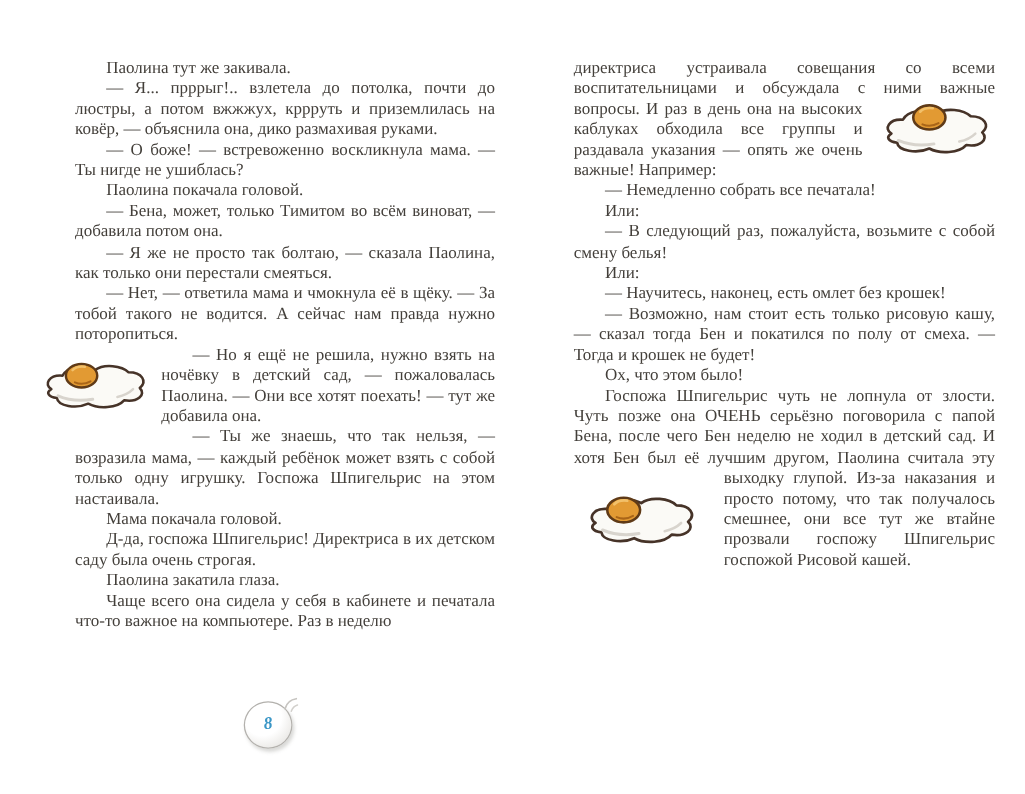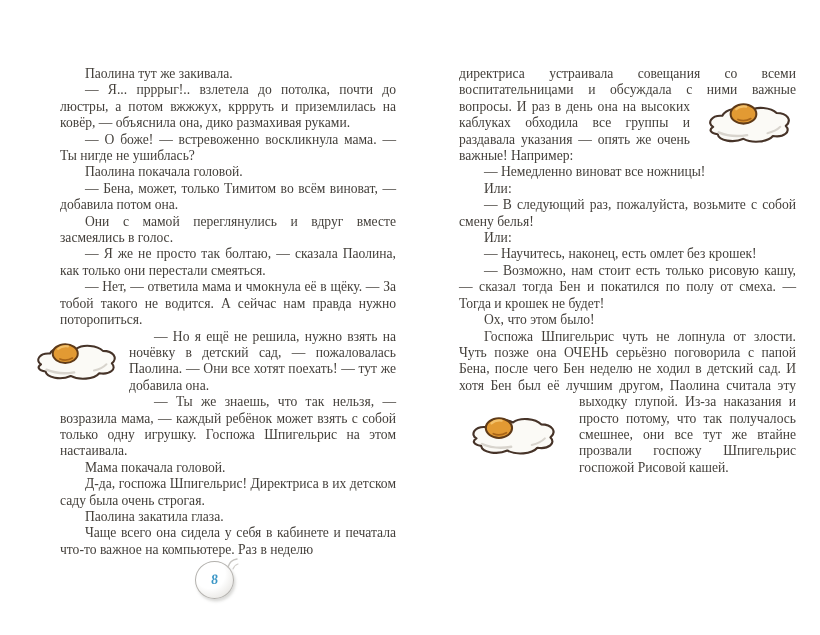--- a/index.html
+++ b/index.html
@@ -1,21 +1,21 @@
 <!DOCTYPE html>
 <html lang="ru" style="--text: #433f3a; --yolk: #e29a33; --yolk-outline: #5f3a17; --egg-white: #fbfaf6; --egg-outline: #463328; --egg-shade: #d8d4cd; --badge-number: #3a96c6; --badge-border: #b3b1ad;"><head>
 <meta charset="utf-8">
 <style>
   html,body{margin:0;padding:0;}
   body{
     width:820px;height:635px;position:relative;overflow:hidden;
     background:#ffffff;
     font-family:"Liberation Serif", serif;
   }
-  .page{position:absolute;top:46px;margin-top:20px;}
+  .page{position:absolute;top:46px;}
   .page.left{left:60px;width:336px;}
   .page.right{left:459px;width:337px;}
   .para{
     margin:0;
     font-size:13.6px;
     line-height:16.4px;
     color:var(--text,#433f3a);
     text-align:justify;
     hyphens:auto;-webkit-hyphens:auto;
   }
@@ -44,21 +44,20 @@
 <body>
 
 <div>
 
   <div class="page left">
     <p class="para indent">Паолина тут же закивала.</p>
     <p class="para indent">— Я... прррыг!.. взлетела до потолка, почти до люстры, а потом вжжжух, кррруть и приземлилась на ковёр, — объяснила она, дико размахивая руками.</p>
     <p class="para indent">— О боже! — встревоженно воскликнула мама. — Ты нигде не ушиблась?</p>
     <p class="para indent">Паолина покачала головой.</p>
     <p class="para indent">— Бена, может, только Тимитом во всём виноват, — добавила потом она.</p>
-    <p class="para indent">Они с мамой переглянулись и вдруг вместе засмеялись в голос.</p>
     <p class="para indent">— Я же не просто так болтаю, — сказала Паолина, как только они перестали смеяться.</p>
     <p class="para indent">— Нет, — ответила мама и чмокнула её в щёку. — За тобой такого не водится. А сейчас нам правда нужно поторопиться.</p>
     <p class="para indent">
       <span class="egg-f egg1">
         <svg viewBox="0 0 96 50" width="86" height="45" aria-hidden="true">
           <path d="M9,27 C2,23 7,14 19,15 C23,7 38,5 48,10 C56,4 72,6 78,12 C90,12 95,20 88,26 C94,32 86,39 74,37 C68,44 51,45 42,40 C31,45 15,42 14,35 C6,34 4,30 9,27 Z" style="fill:var(--egg-white,#fbfaf6);stroke:var(--egg-outline,#463328)" stroke-width="2.3" stroke-linejoin="round"></path>
           <path d="M15,33 Q29,39 46,36" style="stroke:var(--egg-shade,#d8d4cd)" stroke-width="2.6" fill="none" stroke-linecap="round"></path>
           <path d="M68,34 Q77,32 82,27" style="stroke:var(--egg-shade,#d8d4cd)" stroke-width="2.2" fill="none" stroke-linecap="round"></path>
           <ellipse cx="36" cy="15" rx="14" ry="10.5" style="fill:var(--yolk,#e29a33);stroke:var(--yolk-outline,#5f3a17)" stroke-width="2.2"></ellipse>
           <path d="M28,10 Q32,6 39,7" stroke="#f2c06a" stroke-width="2.3" fill="none" stroke-linecap="round"></path>
@@ -79,21 +78,21 @@
         <svg viewBox="0 0 96 50" width="92" height="46" aria-hidden="true">
           <path d="M9,27 C2,23 7,14 19,15 C23,7 38,5 48,10 C56,4 72,6 78,12 C90,12 95,20 88,26 C94,32 86,39 74,37 C68,44 51,45 42,40 C31,45 15,42 14,35 C6,34 4,30 9,27 Z" style="fill:var(--egg-white,#fbfaf6);stroke:var(--egg-outline,#463328)" stroke-width="2.3" stroke-linejoin="round"></path>
           <path d="M15,33 Q29,39 46,36" style="stroke:var(--egg-shade,#d8d4cd)" stroke-width="2.6" fill="none" stroke-linecap="round"></path>
           <path d="M68,34 Q77,32 82,27" style="stroke:var(--egg-shade,#d8d4cd)" stroke-width="2.2" fill="none" stroke-linecap="round"></path>
           <ellipse cx="42" cy="13" rx="14" ry="10.5" style="fill:var(--yolk,#e29a33);stroke:var(--yolk-outline,#5f3a17)" stroke-width="2.2"></ellipse>
           <path d="M34,8 Q38,4 45,5" stroke="#f2c06a" stroke-width="2.3" fill="none" stroke-linecap="round"></path>
           <path d="M50,18 Q43,22 36,19" stroke="#a96518" stroke-width="1.8" fill="none" stroke-linecap="round"></path>
         </svg>
       </span><span>на высоких каблуках обходила все группы и раздавала указания — опять же очень важные! Например:</span>
     </p>
-    <p class="para indent">— Немедленно виноват все ножницы!</p>
+    <p class="para indent">— Немедленно собрать все печатала!</p>
     <p class="para indent">Или:</p>
     <p class="para indent">— В следующий раз, пожалуйста, возьмите с собой смену белья!</p>
     <p class="para indent">Или:</p>
     <p class="para indent">— Научитесь, наконец, есть омлет без крошек!</p>
     <p class="para indent">— Возможно, нам стоит есть только рисовую кашу, — сказал тогда Бен и покатился по полу от смеха. — Тогда и крошек не будет!</p>
     <p class="para indent">Ох, что этом было!</p>
     <p class="para indent">
       <span>Госпожа Шпигельрис чуть не лопнула от злости. Чуть позже она ОЧЕНЬ серьёзно поговорила с папой Бена, после чего Бен неделю не ходил в детский сад. И хотя Бен был её лучшим другом, Паолина считала эту выходку глупой. Из-за </span><span class="egg-f egg3">
         <svg viewBox="0 0 96 50" width="90" height="47" aria-hidden="true">
           <path d="M9,27 C2,23 7,14 19,15 C23,7 38,5 48,10 C56,4 72,6 78,12 C90,12 95,20 88,26 C94,32 86,39 74,37 C68,44 51,45 42,40 C31,45 15,42 14,35 C6,34 4,30 9,27 Z" style="fill:var(--egg-white,#fbfaf6);stroke:var(--egg-outline,#463328)" stroke-width="2.3" stroke-linejoin="round"></path>

